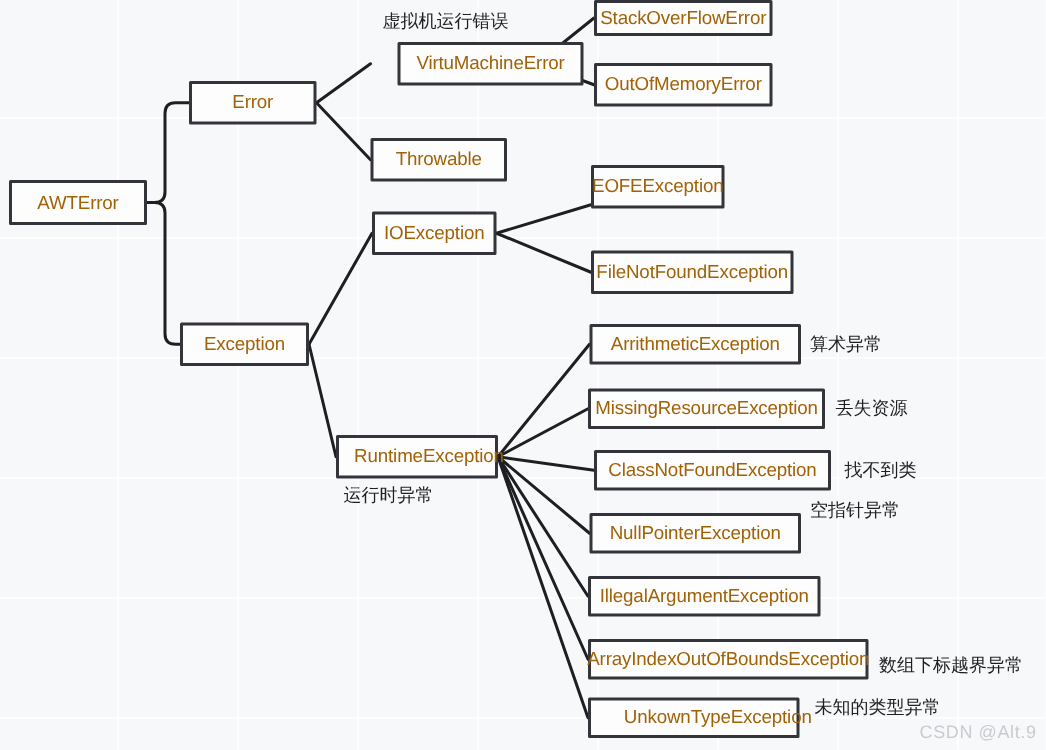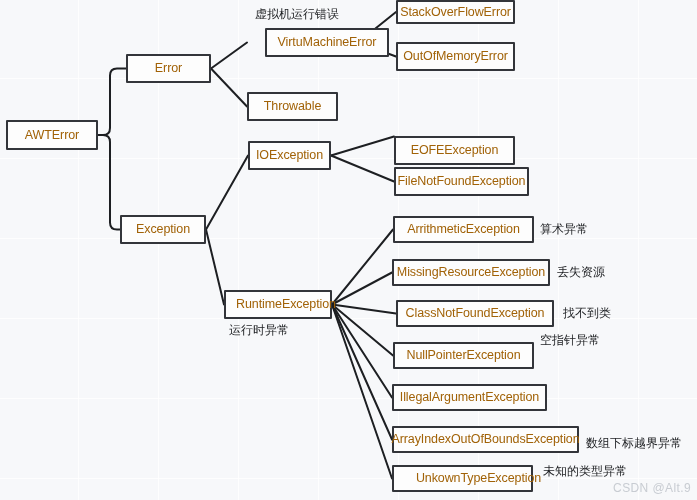--- a/index.html
+++ b/index.html
@@ -107,21 +107,21 @@
       </div>
       <div class="node" style="left: 396px; top: 0px; width: 119px; height: 24px;">
         <span>StackOverFlowError</span>
       </div>
       <div class="node" style="left: 396px; top: 42px; width: 119px; height: 29px;">
         <span>OutOfMemoryError</span>
       </div>
       <div class="node" style="left: 248px; top: 141px; width: 83px; height: 29px;">
         <span>IOException</span>
       </div>
-      <div class="node" style="left: 394px; top: 136px; width: 121px; height: 29px;">
+      <div class="node" style="left: 394px; top: 110px; width: 89px; height: 29px;">
         <span>EOFEException</span>
       </div>
       <div class="node" style="left: 394px; top: 167px; width: 135px; height: 29px; text-align: right;">
         <span>FileNotFoundException</span>
       </div>
       <div class="node" style="left: 224px; top: 290px; width: 108px; height: 29px; padding-left: 16px;">
         <span>RuntimeException</span>
       </div>
       <div class="node" style="left: 393px; top: 216px; width: 141px; height: 27px;">
         <span>ArrithmeticException</span>

